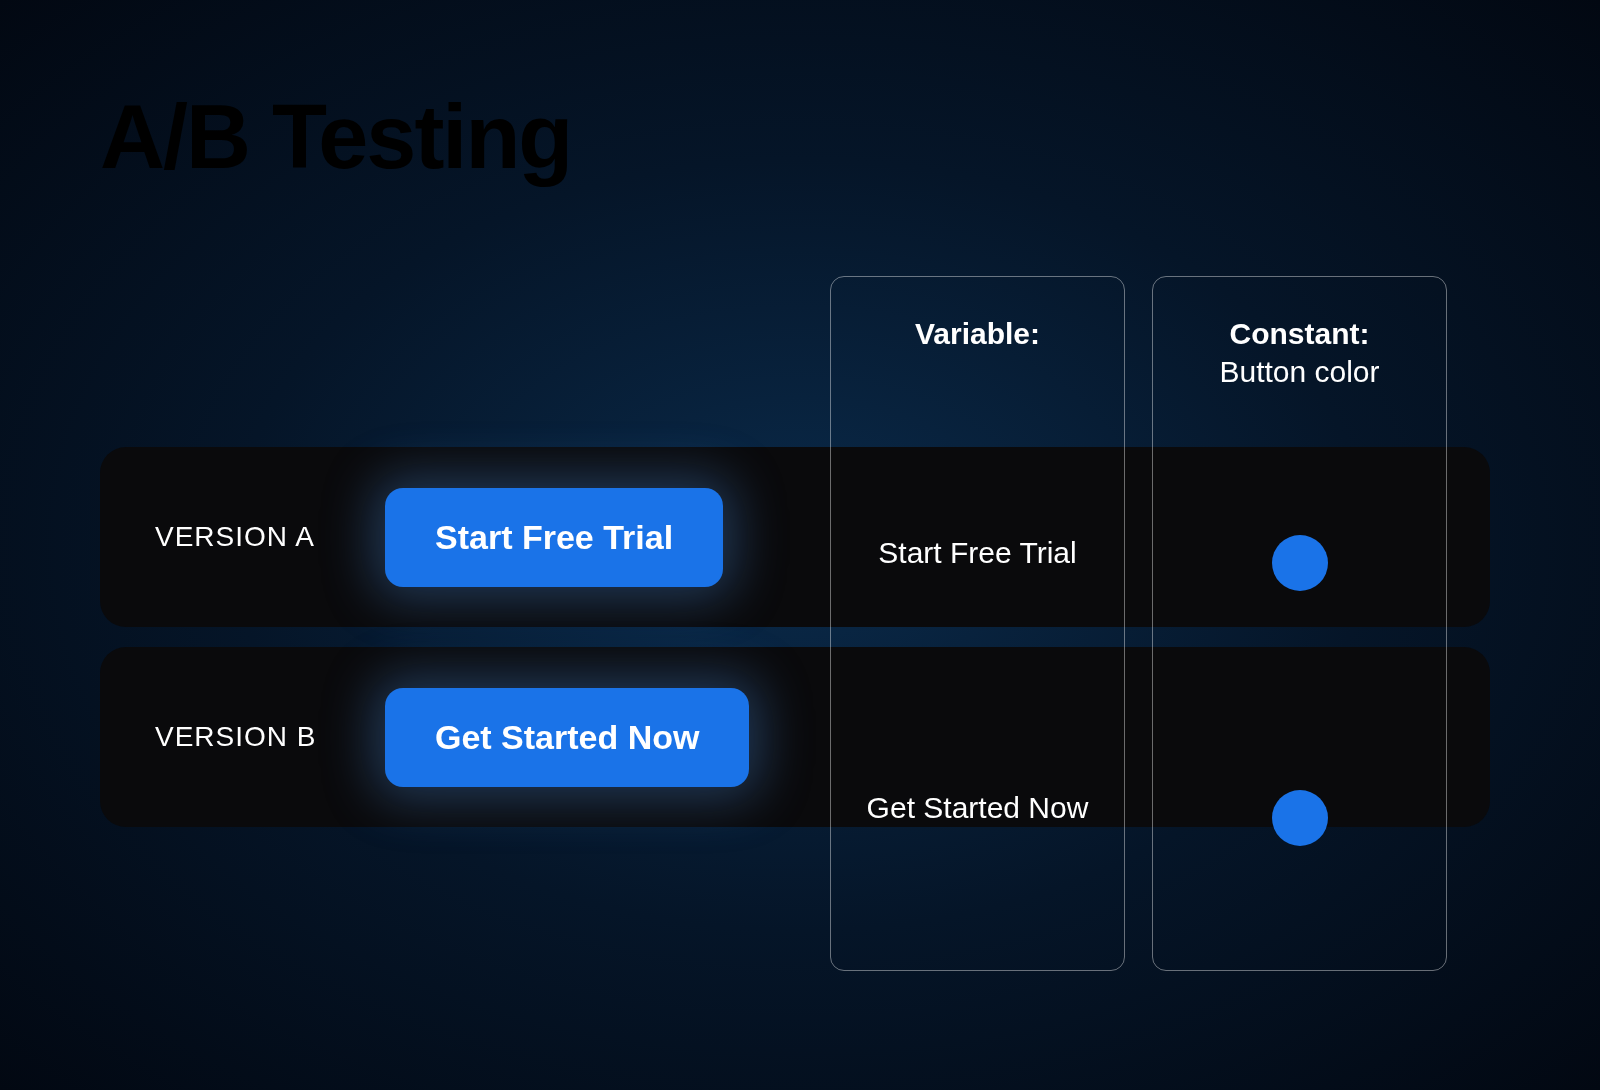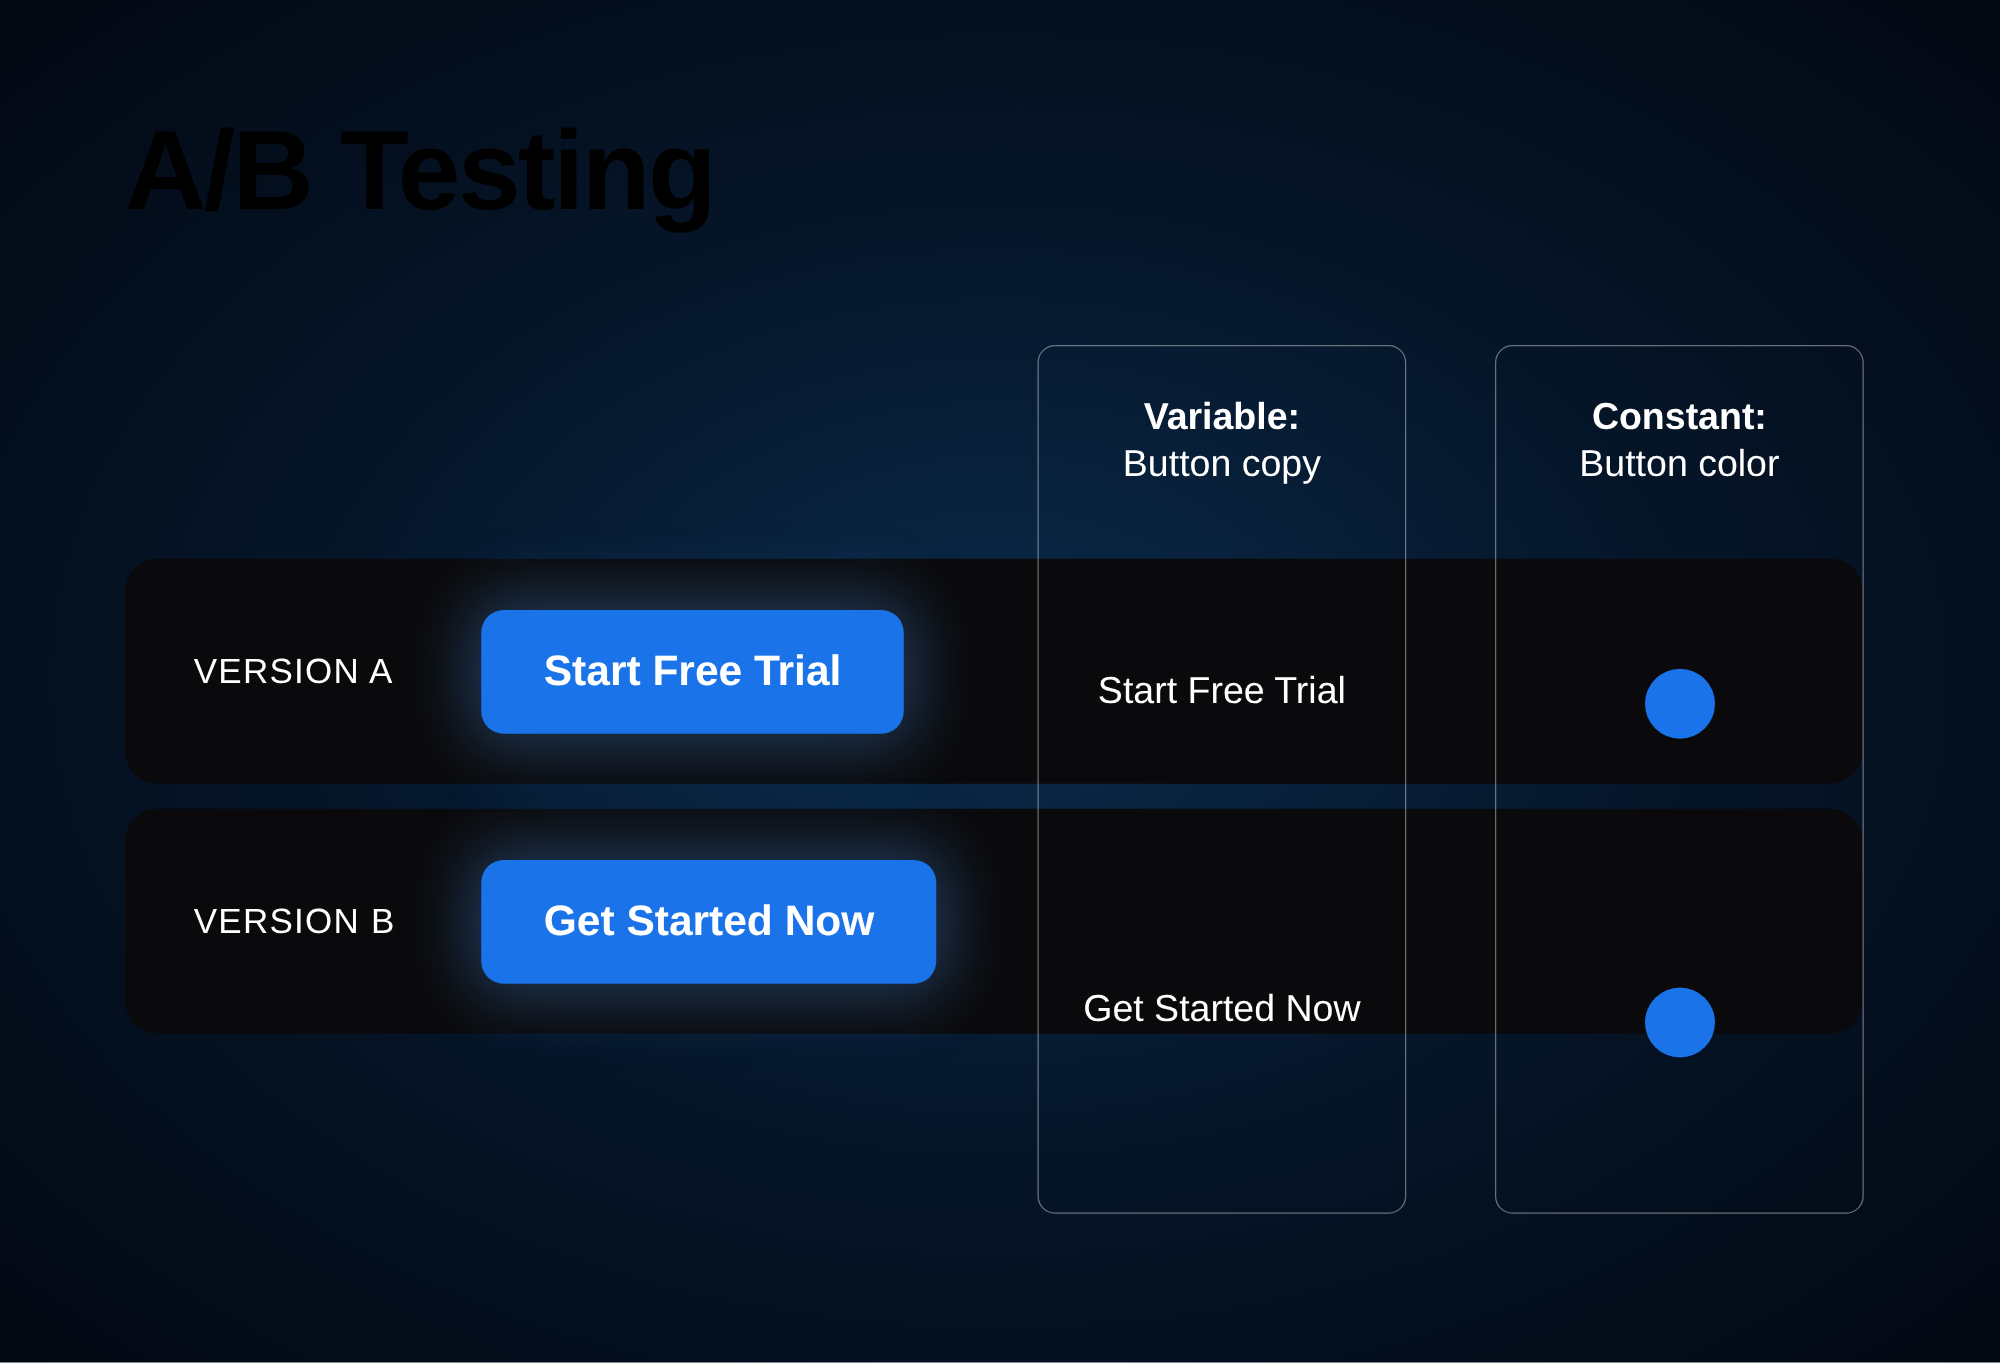--- a/index.html
+++ b/index.html
@@ -68,21 +68,20 @@
       border-radius: 14px;
       pointer-events: none;
     }
     .col-variable {
       left: 830px;
       width: 295px;
     }
     .col-constant {
       left: 1152px;
       width: 295px;
-      margin-left: 44px;
     }
     .col-header {
       position: absolute;
       top: 38px;
       width: 100%;
       text-align: center;
       color: #ffffff;
       font-size: 30px;
       line-height: 1.25;
     }
@@ -128,21 +127,20 @@
   </div>
   <div class="version-row">
     <div class="version-label">VERSION B</div>
     <button class="cta-button">Get Started Now</button>
   </div>
 </div>
 
 <div class="column-overlay col-variable">
   <div class="col-header">
     <div class="strong">Variable:</div>
-    <div class="sub">Button copy</div>
   </div>
   <div class="cell cell-row-a">Start Free Trial</div>
   <div class="cell cell-row-b">Get Started Now</div>
 </div>
 
 <div class="column-overlay col-constant">
   <div class="col-header">
     <div class="strong">Constant:</div>
     <div class="sub">Button color</div>
   </div>

